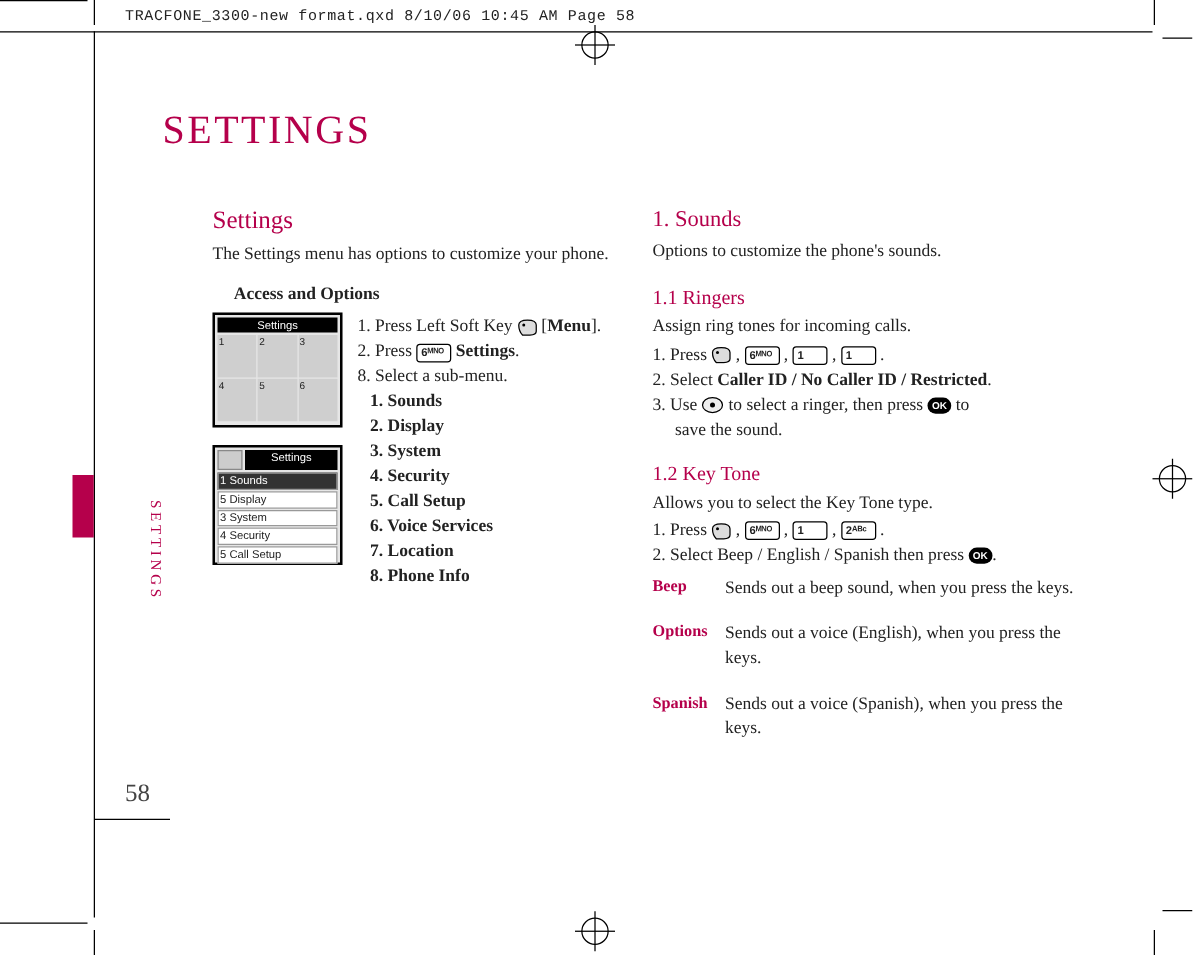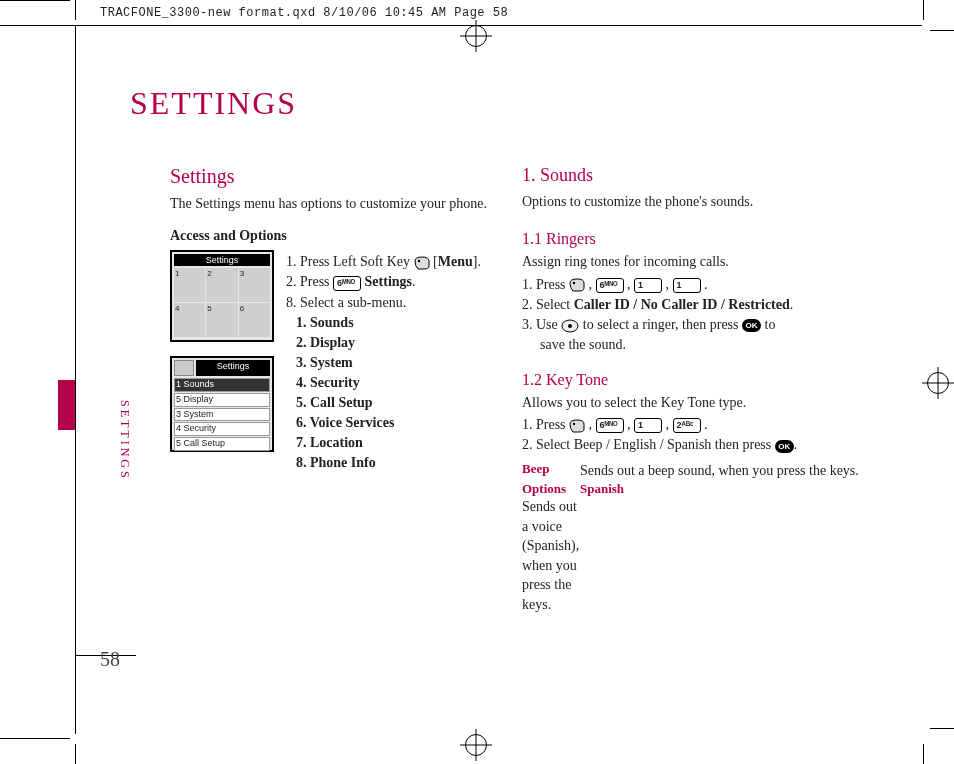--- a/index.html
+++ b/index.html
@@ -70,21 +70,21 @@
     position:absolute;
     top:85px; left:130px;
     font-family: Georgia, serif;
     font-size:32px;
     letter-spacing:2px;
     color:#b5004b;
   }
 
   .page-num {
     position:absolute;
-    left:100px; top:648px;
+    left:100px; top:624px;
     font-family: Georgia, serif;
     font-size:20px;
     color:#444;
   }
   .page-num-rule {
     position:absolute;
     left:76px; top:655px;
     width:60px; border-top:1px solid #000;
   }
 
@@ -120,20 +120,21 @@
     font-size:14px;
     line-height:1.45;
   }
   .bold { font-weight:bold; }
 
   .access-hdr {
     font-weight:bold;
     font-size:14px;
     margin-top:14px;
     margin-bottom:6px;
+    margin-left:17px;
   }
 
   .left-flex { display:flex; gap:12px; }
   .thumb {
     width:104px; height:92px;
     border:2px solid #000;
     background:#e6e6e6;
     font-size:9px;
     box-sizing:border-box;
     padding:2px;
@@ -205,21 +206,21 @@
     align-items:center;
     justify-content:center;
     width:19px; height:13px;
     background:#000; color:#fff;
     border-radius:7px;
     font-size:8px; font-weight:bold;
     font-family:Arial,sans-serif;
     vertical-align:middle;
   }
 
-  .kt-table { display:grid; grid-template-columns:58px 1fr; row-gap:0; margin-top:8px;}
+  .kt-table { display:grid; grid-template-columns:58px 1fr; row-gap:17px; margin-top:8px;}
   .kt-label { color:#b5004b; font-weight:bold; font-size:13px;}
   .kt-desc  { font-size:14px; line-height:1.4;}
 </style>
 </head>
 <body>
 
 <div class="prepress-header">TRACFONE_3300-new format.qxd  8/10/06  10:45 AM  Page 58</div>
 
 <div class="crop-tl-h"></div>
 <div class="crop-tl-v"></div>
@@ -362,16 +363,17 @@
   </div>
   <div class="rline">
     <span>2. Select Beep / English / Spanish then press </span>
     <span class="ok">OK</span><span>.</span>
   </div>
 
   <div class="kt-table">
     <div class="kt-label">Beep</div>
     <div class="kt-desc">Sends out a beep sound, when you press the keys.</div>
     <div class="kt-label">Options</div>
+    <div class="kt-desc">Sends out a voice (English), when you press the keys.</div>
     <div class="kt-label">Spanish</div>
     <div class="kt-desc">Sends out a voice (Spanish), when you press the keys.</div>
   </div>
 </div>
 
 </body></html>

